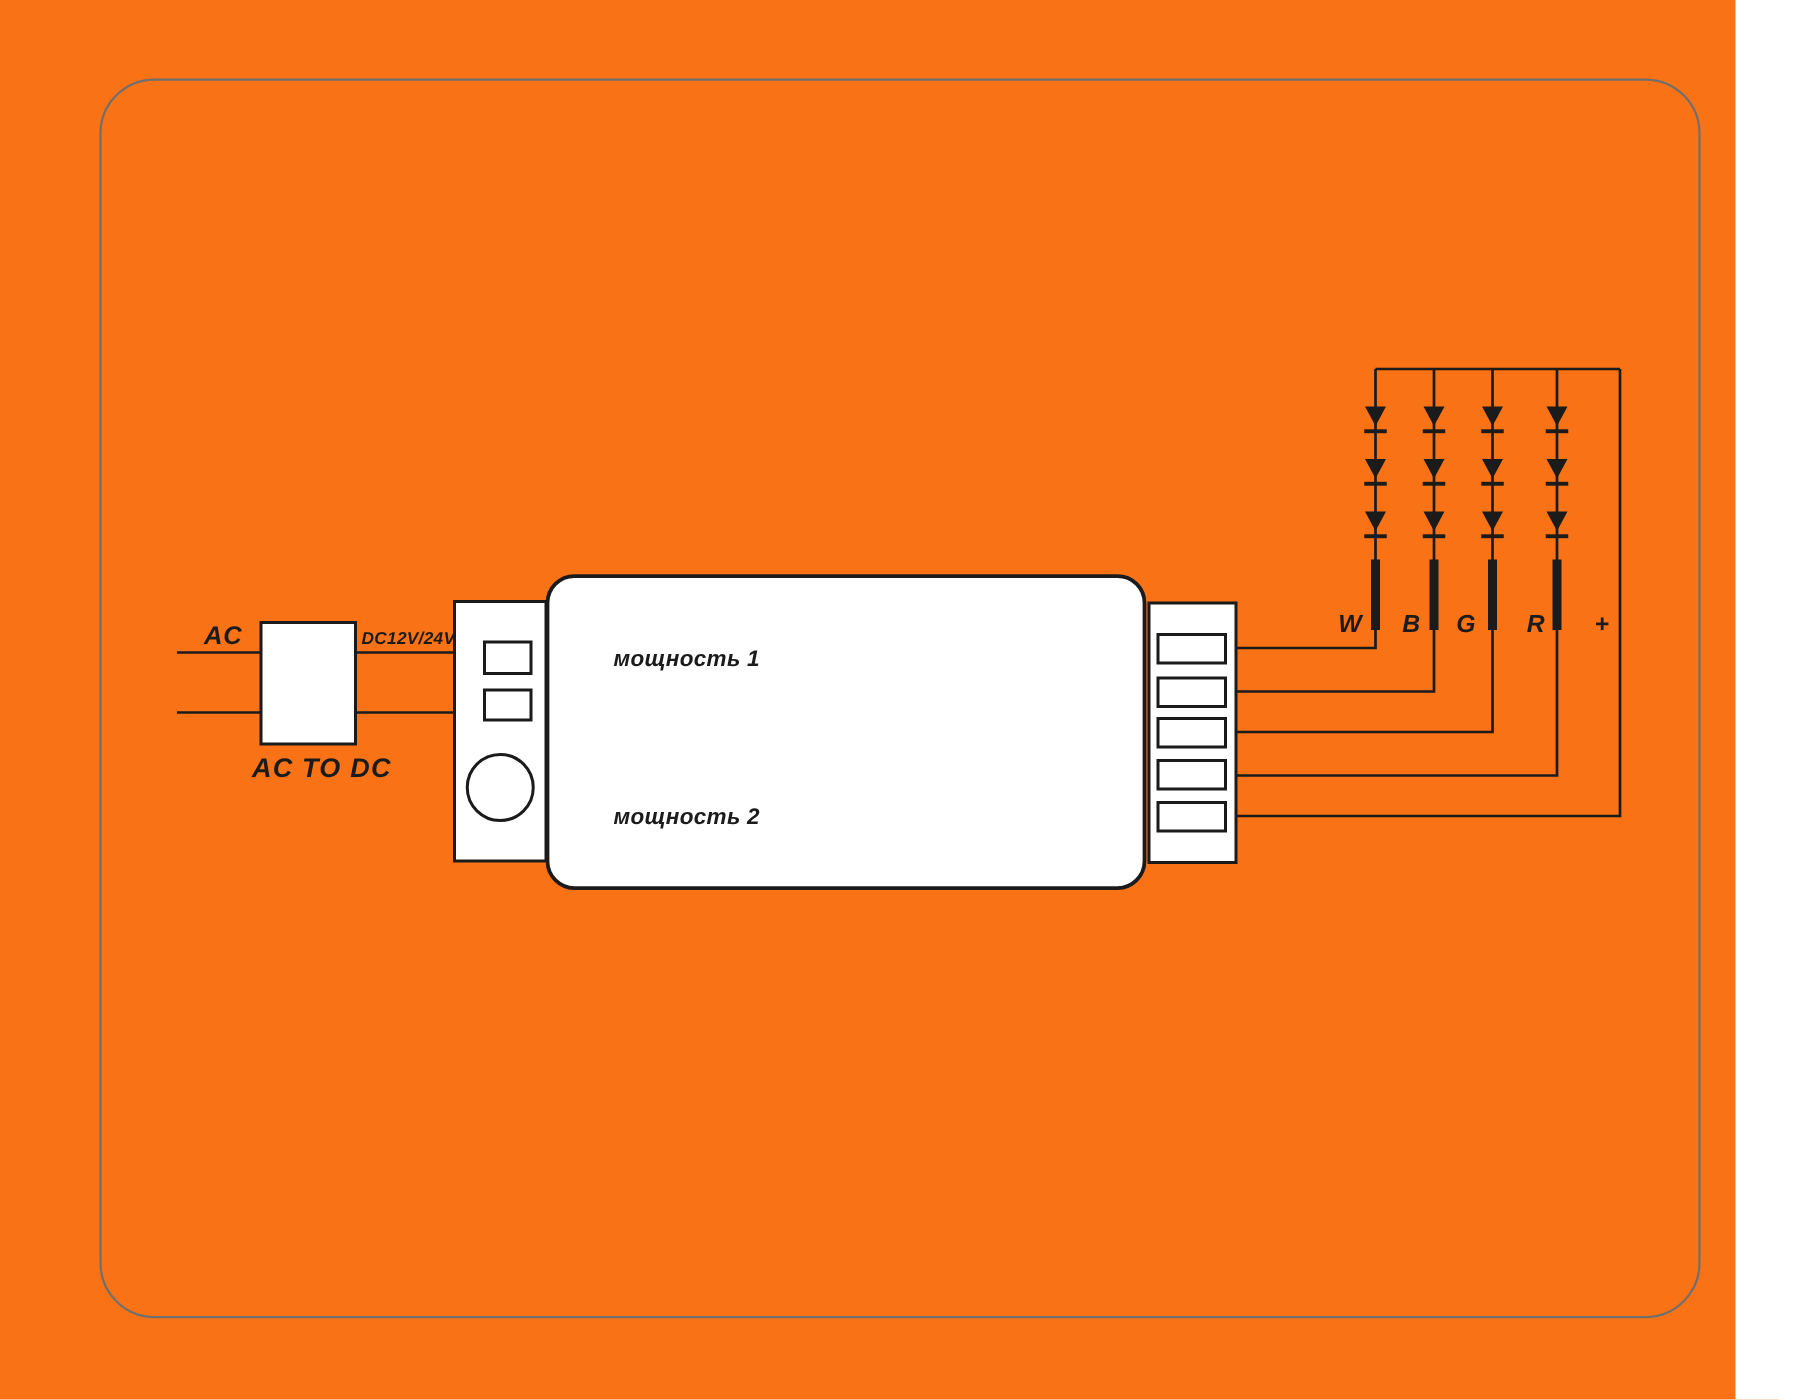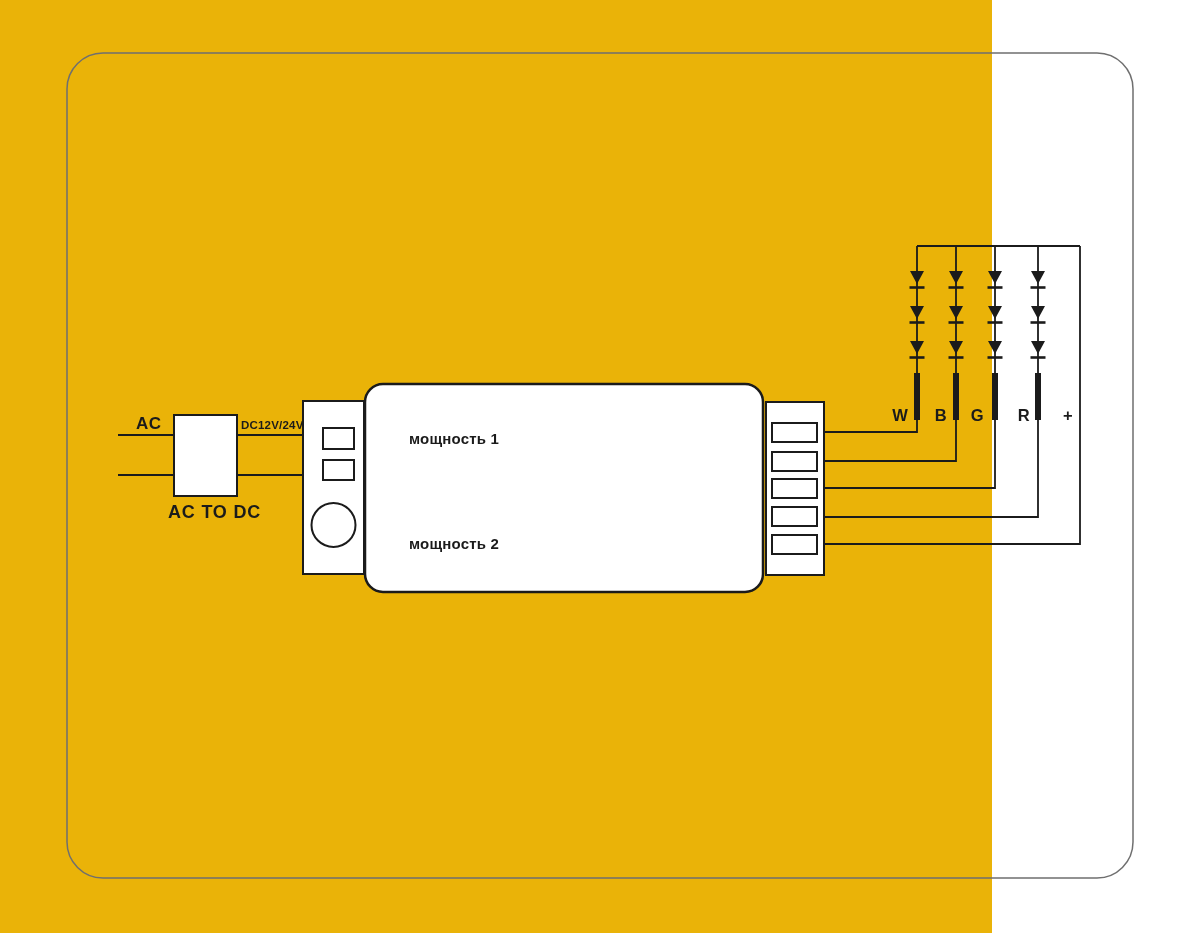--- a/index.html
+++ b/index.html
@@ -6,23 +6,24 @@
     margin: 0;
     padding: 0;
     background: #ffffff;
     width: 1200px;
     height: 933px;
     overflow: hidden;
     font-family: "Liberation Sans", sans-serif;
   }
   .stage {
     position: relative;
-    width: 992px;
+    width: 1157px;
     height: 933px;
-    background: #eab308;
+    background: #f97316;
+    font-style: italic;
   }
   svg { display: block; }
   .lbl {
     font-family: "Liberation Sans", "DejaVu Sans", sans-serif;
     font-weight: bold;
     fill: #1b1b1b;
   }
   .lbl-ac       { font-size: 17px; letter-spacing: 0.5px; }
   .lbl-dc       { font-size: 11.5px; letter-spacing: 0.2px; }
   .lbl-actodc   { font-size: 18px; letter-spacing: 0.8px; }

